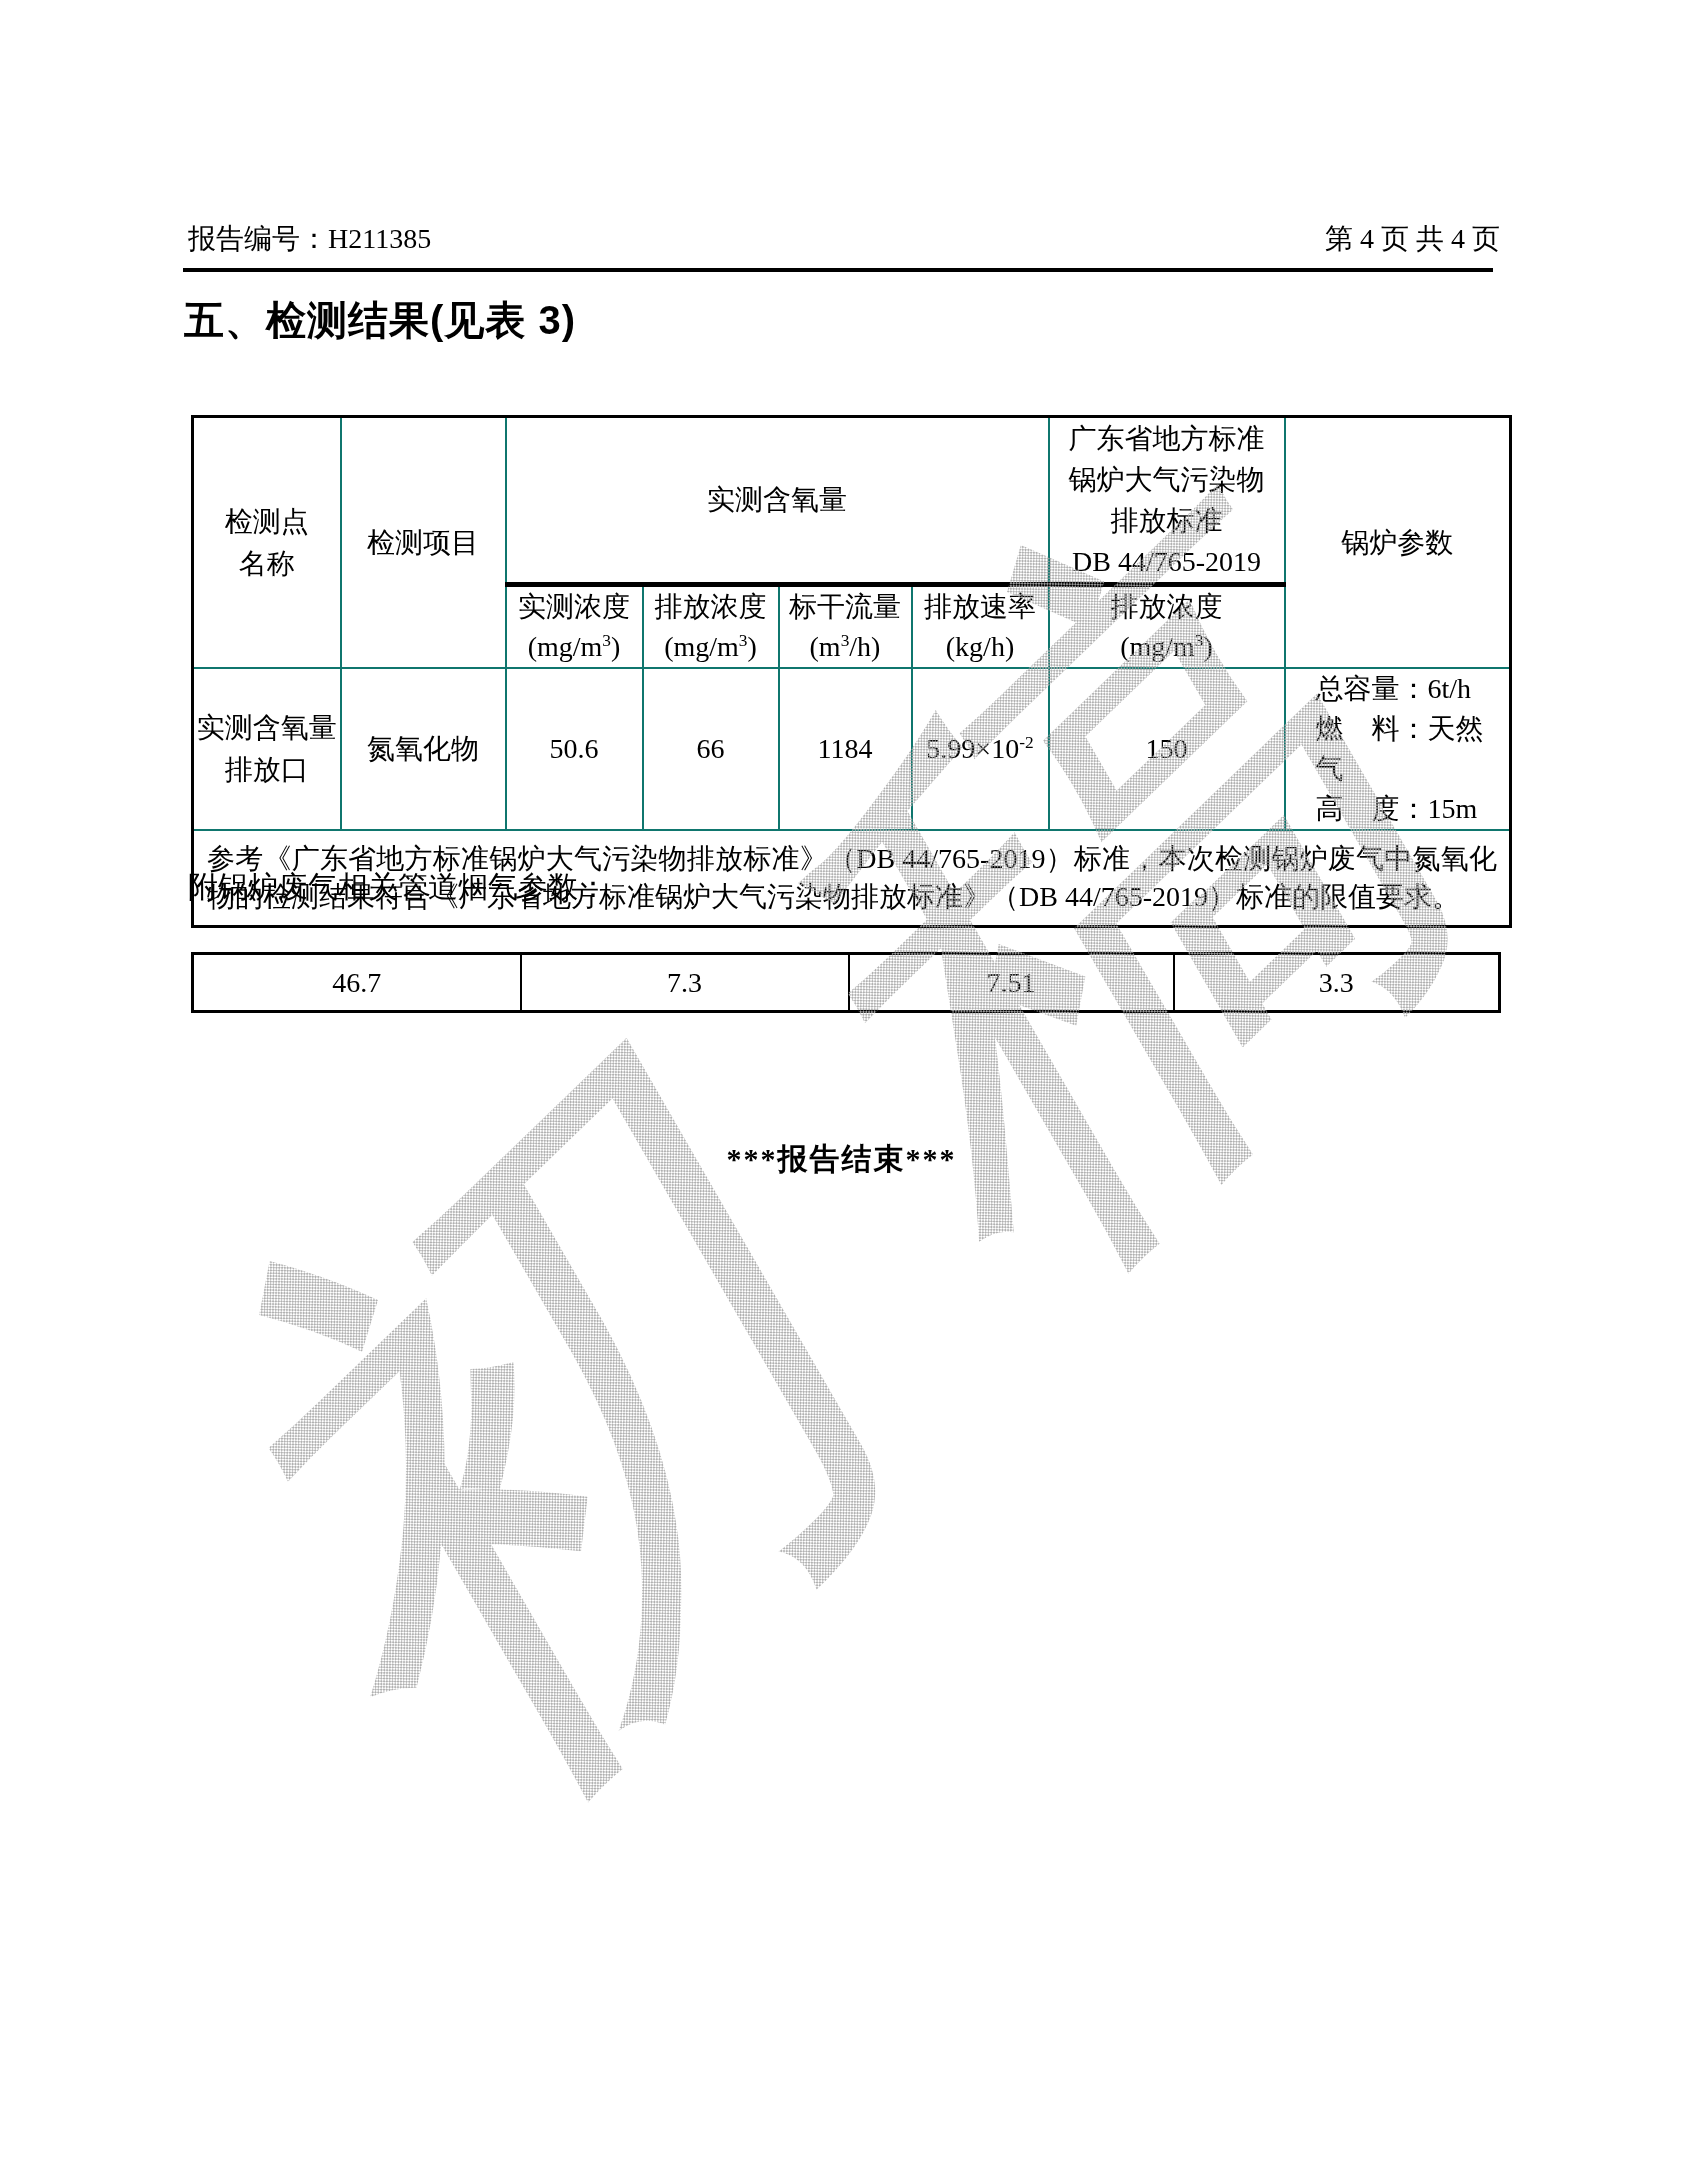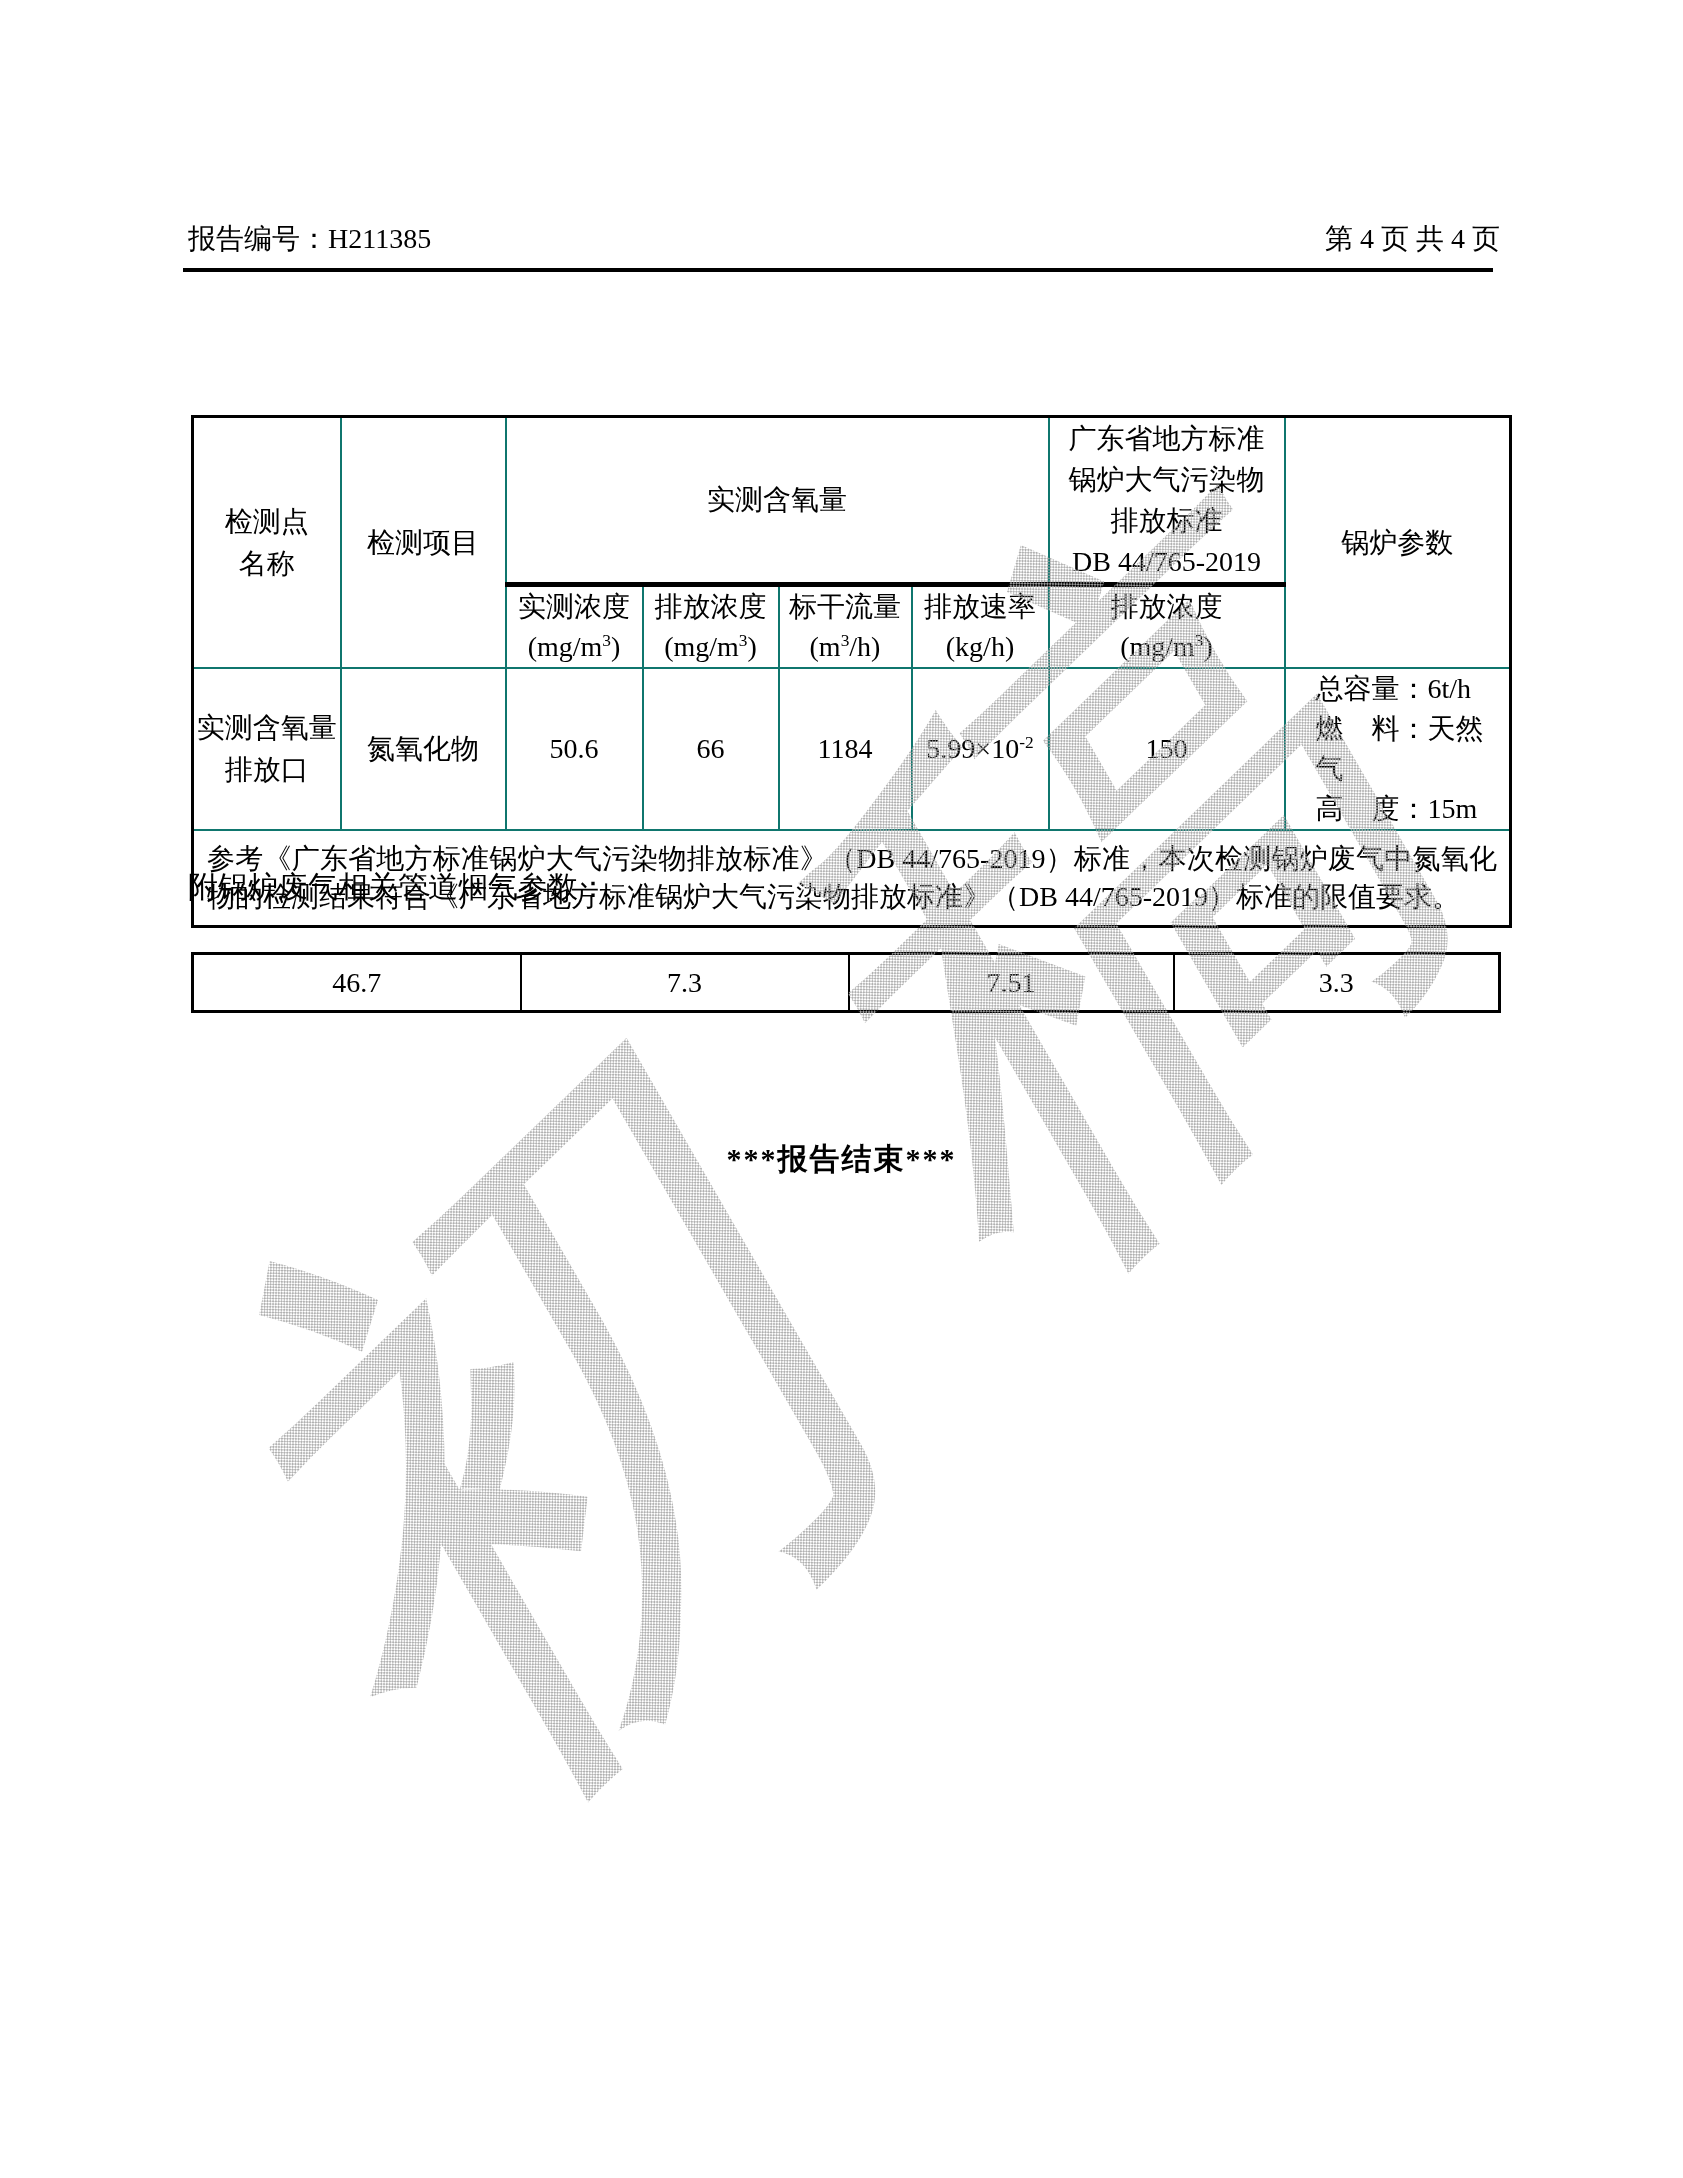--- a/index.html
+++ b/index.html
@@ -64,20 +64,21 @@
 <body>
 
 <div class="page">
 
   <div class="hdr">
     <span>报告编号：H211385</span>
     <span>第 4 页 共 4 页</span>
   </div>
   <div class="rule"></div>
 
+  <div class="sec-title">五、检测结果(见表 3)</div>
 
 
   <table class="t3">
     <colgroup>
       <col style="width:148px">
         <col style="width:165px">
         <col style="width:137px">
         <col style="width:136px">
       <col style="width:133px">
         <col style="width:137px">

